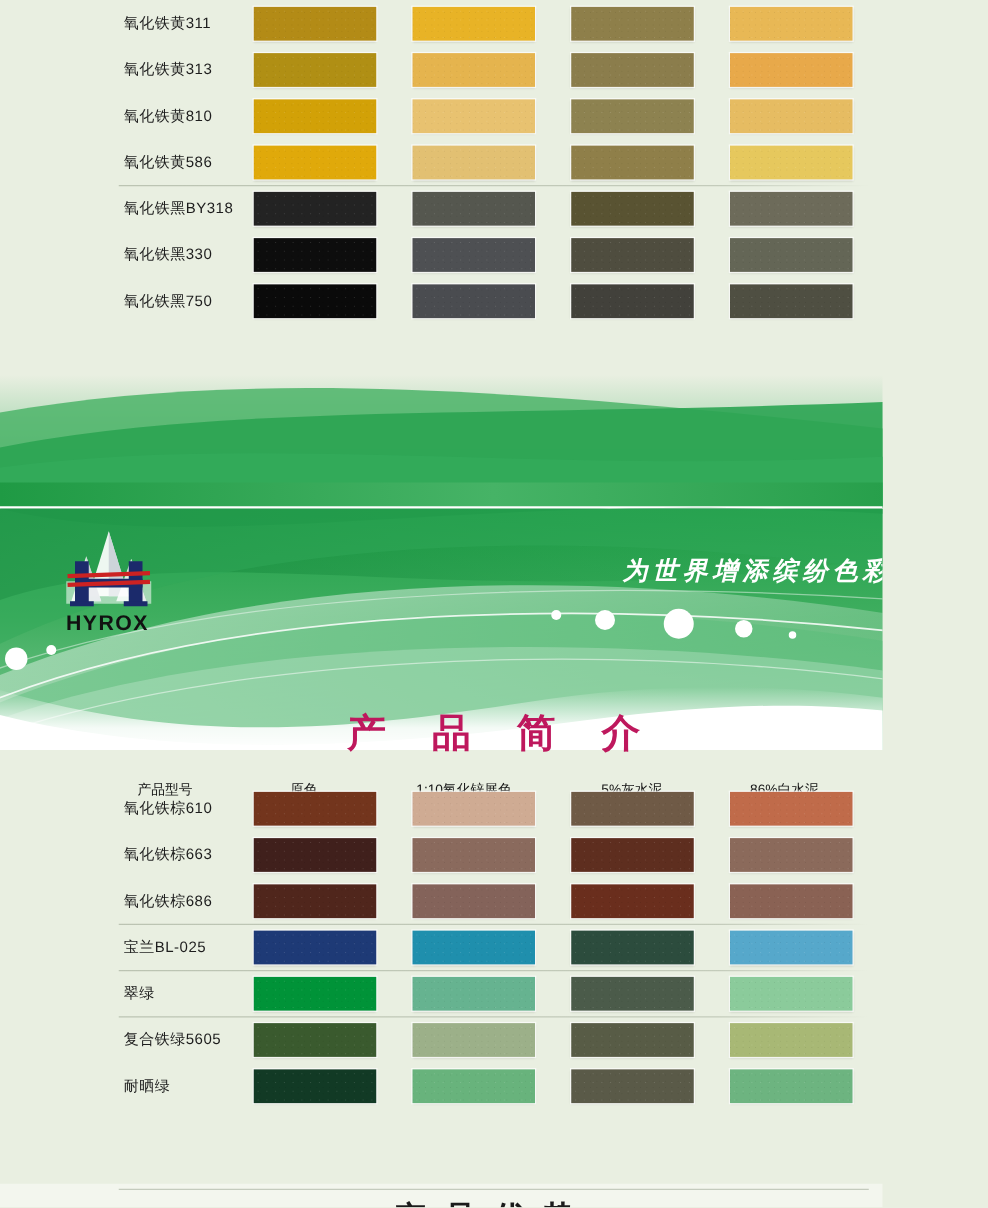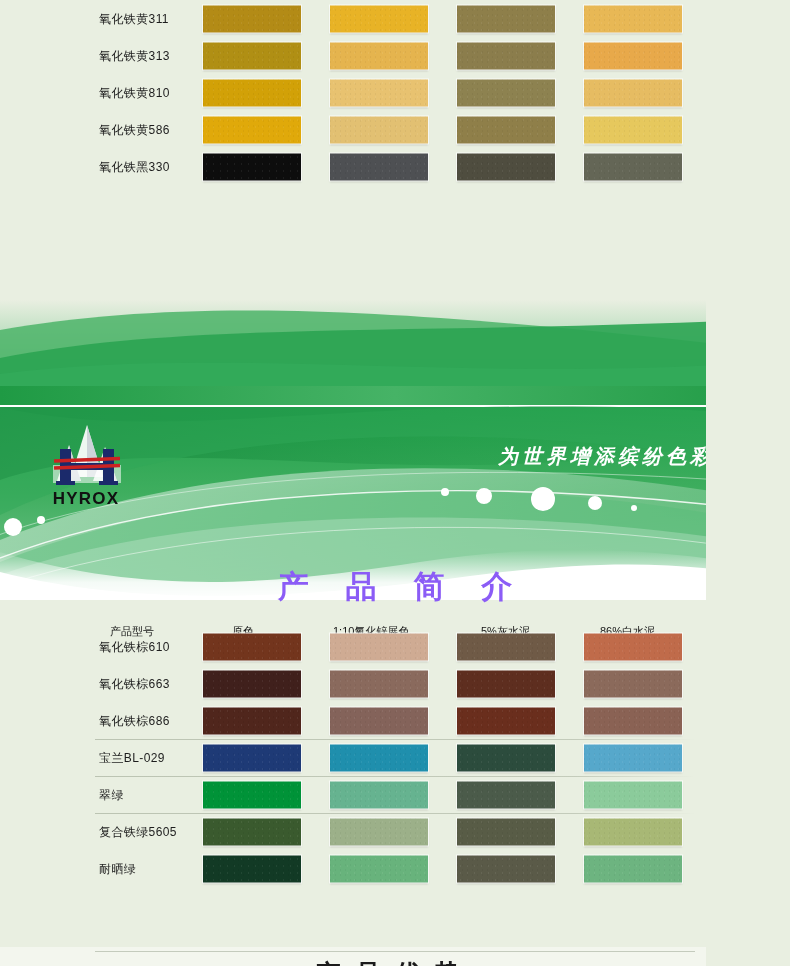--- a/index.html
+++ b/index.html
@@ -46,21 +46,21 @@
   #banner{
     position:absolute; left:0; top:300px; width:790px; height:300px;
     overflow:hidden;
   }
   #banner svg{ display:block; }
 
   
   #intro-title{
     position:absolute; left:0; top:566px; width:790px; text-align:center;
     font-family:"DejaVu Serif","Liberation Serif",serif;
-    font-size:31px; font-weight:700; color:#8b5cf6;
+    font-size:31px; font-weight:700; color:#be185d;
     letter-spacing:13px; text-indent:13px;
   }
 
   
   #bot-header{ position:absolute; left:0; top:624px; width:790px; height:20px; }
   #bot-header span{
     position:absolute; top:0; font-size:11px; font-weight:400; color:#141414;
     white-space:nowrap;
   }
   .h0{ left:110px; } .h1{ left:232px; } .h2{ left:333px; }
@@ -111,26 +111,40 @@
         <div class="swatch sw2" style="background: rgb(141, 130, 80);"></div>
         <div class="swatch sw3" style="background: rgb(230, 188, 98);"></div>
       </div>
       <div class="crow">
         <div class="clabel">氧化铁黄586</div>
         <div class="swatch sw0" style="background: rgb(224, 169, 10);"></div>
         <div class="swatch sw1" style="background: rgb(226, 192, 114);"></div>
         <div class="swatch sw2" style="background: rgb(143, 127, 73);"></div>
         <div class="swatch sw3" style="background: rgb(230, 200, 93);"></div>
       </div>
+      <div class="crow sep">
+        <div class="clabel">氧化铁黑BY318</div>
+        <div class="swatch sw0" style="background: rgb(35, 35, 35);"></div>
+        <div class="swatch sw1" style="background: rgb(85, 87, 79);"></div>
+        <div class="swatch sw2" style="background: rgb(89, 83, 50);"></div>
+        <div class="swatch sw3" style="background: rgb(109, 107, 90);"></div>
+      </div>
       <div class="crow">
         <div class="clabel">氧化铁黑330</div>
         <div class="swatch sw0" style="background: rgb(13, 13, 13);"></div>
         <div class="swatch sw1" style="background: rgb(78, 80, 83);"></div>
         <div class="swatch sw2" style="background: rgb(79, 77, 63);"></div>
         <div class="swatch sw3" style="background: rgb(100, 102, 86);"></div>
+      </div>
+      <div class="crow">
+        <div class="clabel">氧化铁黑750</div>
+        <div class="swatch sw0" style="background: rgb(10, 10, 10);"></div>
+        <div class="swatch sw1" style="background: rgb(74, 76, 80);"></div>
+        <div class="swatch sw2" style="background: rgb(66, 65, 59);"></div>
+        <div class="swatch sw3" style="background: rgb(79, 79, 66);"></div>
       </div>
     </div>
 
   <div id="banner">
     <svg width="790" height="300" viewBox="0 0 790 300">
       <defs>
         <linearGradient id="gTop" x1="0" y1="0" x2="0" y2="1">
           <stop offset="0%" stop-color="#e9efe1"></stop>
           <stop offset="55%" stop-color="#9fd4ab"></stop>
           <stop offset="100%" stop-color="#3aa65a"></stop>
@@ -245,21 +259,21 @@
         <div class="swatch sw3" style="background: rgb(139, 106, 91);"></div>
       </div>
       <div class="crow">
         <div class="clabel">氧化铁棕686</div>
         <div class="swatch sw0" style="background: rgb(80, 38, 28);"></div>
         <div class="swatch sw1" style="background: rgb(132, 99, 90);"></div>
         <div class="swatch sw2" style="background: rgb(106, 46, 29);"></div>
         <div class="swatch sw3" style="background: rgb(138, 98, 84);"></div>
       </div>
       <div class="crow sep">
-        <div class="clabel">宝兰BL-029</div>
+        <div class="clabel">宝兰BL-025</div>
         <div class="swatch sw0" style="background: rgb(30, 58, 118);"></div>
         <div class="swatch sw1" style="background: rgb(31, 143, 173);"></div>
         <div class="swatch sw2" style="background: rgb(44, 76, 61);"></div>
         <div class="swatch sw3" style="background: rgb(86, 168, 203);"></div>
       </div>
       <div class="crow sep">
         <div class="clabel">翠绿</div>
         <div class="swatch sw0" style="background: rgb(0, 147, 56);"></div>
         <div class="swatch sw1" style="background: rgb(102, 179, 144);"></div>
         <div class="swatch sw2" style="background: rgb(75, 91, 74);"></div>

